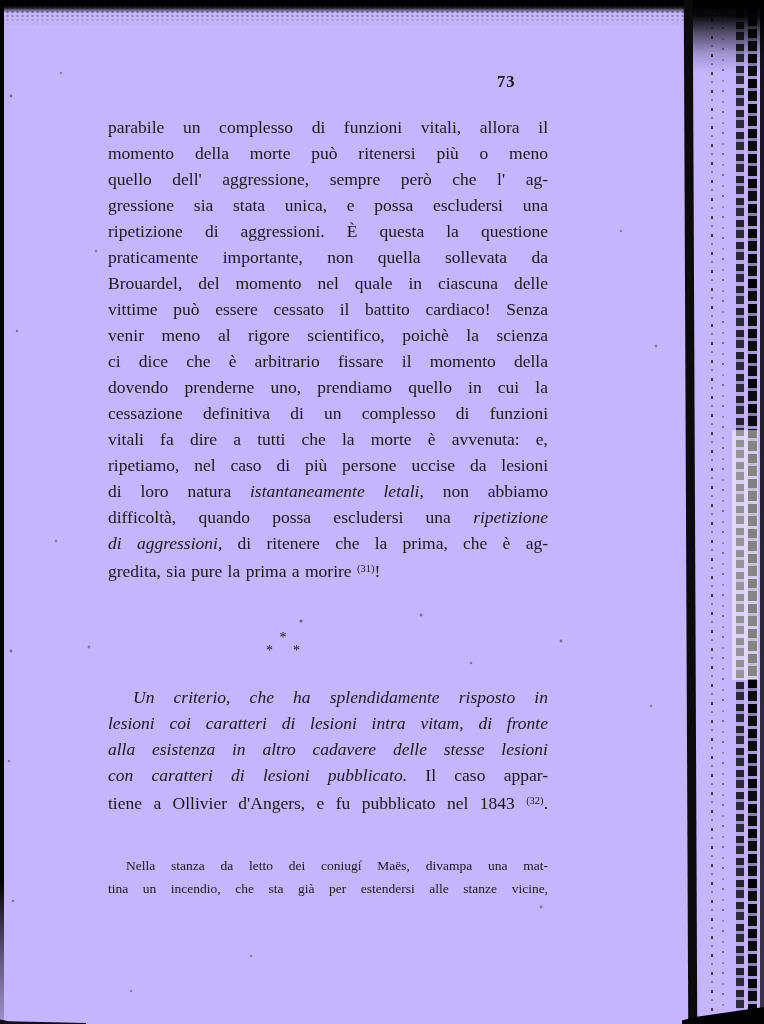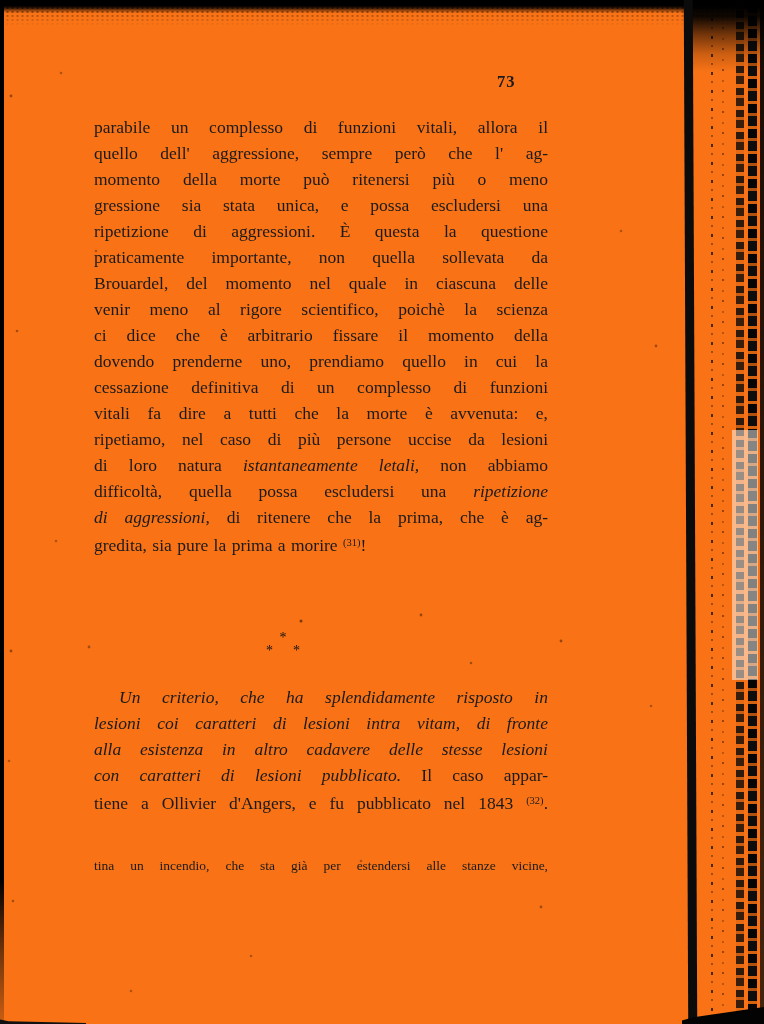--- a/index.html
+++ b/index.html
@@ -1,18 +1,18 @@
 <!DOCTYPE html>
 <html><head>
 <meta charset="utf-8">
 <style>
   html,body{margin:0;padding:0;background:#e8e8e6;}
   .scan{
     position:relative;width:764px;height:1024px;overflow:hidden;
-    background:#f97316;color:#1a1a1a;
+    background:#c4b5fd;color:#1a1a1a;
     font-family:"Liberation Serif","DejaVu Serif",serif;
   }
   
   .top-band{position:absolute;top:0;left:0;right:0;height:13px;
     background:linear-gradient(to bottom,#000 0 6px,rgba(0,0,0,.78) 8px,rgba(0,0,0,0) 13px);}
   .top-noise{position:absolute;top:6px;left:0;right:0;height:24px;
     background:radial-gradient(circle,rgba(0,0,0,.5) 0 .8px,transparent 1.4px);
     background-size:5px 4px;
     -webkit-mask-image:linear-gradient(to bottom,#000,transparent 85%);
     mask-image:linear-gradient(to bottom,#000,transparent 85%);}
@@ -45,21 +45,21 @@
       560px 640px 0 .4px rgba(0,0,0,.4), 620px 230px 0 .3px rgba(0,0,0,.3),
       655px 345px 0 .4px rgba(0,0,0,.35), 650px 705px 0 .3px rgba(0,0,0,.3),
       360px 860px 0 .3px rgba(0,0,0,.3), 540px 906px 0 .4px rgba(0,0,0,.35),
       250px 955px 0 .3px rgba(0,0,0,.3), 130px 990px 0 .3px rgba(0,0,0,.3);}
   
   .pagenum{position:absolute;left:497px;top:72px;font-size:16.5px;font-weight:700;letter-spacing:1px;}
   .para{position:absolute;left:94px;width:454px;word-spacing:1px;}
   .p1{top:114px;font-size:17.5px;line-height:26px;}
   .p2{top:684px;font-size:17.5px;line-height:26px;}
   .p3{top:854px;font-size:13.5px;line-height:23px;}
-  .tline{white-space:nowrap;text-align:justify;text-align-last:justify;}
+  .tline{white-space:nowrap;text-align:justify;text-align-last:justify;margin-left:14px;}
   .tline.lastline{text-align-last:left;}
   .p2 .indent{text-indent:25px;font-style:italic;}
   .p3 .indent{text-indent:18px;}
   .it{font-style:italic;}
   .supref{font-size:10.5px;vertical-align:5px;letter-spacing:0;}
   .asterism{position:absolute;left:262px;top:632px;width:42px;font-size:14px;color:#111;}
   .ast-row{text-align:center;line-height:11px;}
   .ast-row2{display:flex;justify-content:space-between;padding:0 4px;line-height:11px;margin-top:2px;}
 </style>
 </head>
@@ -74,34 +74,35 @@
   <div class="gutter-top"></div>
   <div class="right-rule"></div>
   <div class="wedge-br"></div>
   <div class="wedge-bl"></div>
   <div class="speckles"></div>
 
   <div class="pagenum">73</div>
 
   <div class="para p1">
       <div class="tline"><span>parabile un complesso di funzioni vitali, allora il</span></div>
+      <div class="tline"><span>momento della morte può ritenersi più o meno</span></div>
       <div class="tline"><span>quello dell' aggressione, sempre però che l' ag-</span></div>
-      <div class="tline"><span>momento della morte può ritenersi più o meno</span></div>
       <div class="tline"><span>gressione sia stata unica, e possa escludersi una</span></div>
       <div class="tline"><span>ripetizione di aggressioni. È questa la questione</span></div>
       <div class="tline"><span>praticamente importante, non quella sollevata da</span></div>
       <div class="tline"><span>Brouardel, del momento nel quale in ciascuna delle</span></div>
+      <div class="tline"><span>vittime può essere cessato il battito cardiaco! Senza</span></div>
       <div class="tline"><span>venir meno al rigore scientifico, poichè la scienza</span></div>
       <div class="tline"><span>ci dice che è arbitrario fissare il momento della</span></div>
       <div class="tline"><span>dovendo prenderne uno, prendiamo quello in cui la</span></div>
       <div class="tline"><span>cessazione definitiva di un complesso di funzioni</span></div>
       <div class="tline"><span>vitali fa dire a tutti che la morte è avvenuta: e,</span></div>
       <div class="tline"><span>ripetiamo, nel caso di più persone uccise da lesioni</span></div>
       <div class="tline"><span>di loro natura </span><span class="it">istantaneamente letali,</span><span> non abbiamo</span></div>
-      <div class="tline"><span>difficoltà, quella possa escludersi una </span><span class="it">ripetizione</span></div>
+      <div class="tline"><span>difficoltà, quando possa escludersi una </span><span class="it">ripetizione</span></div>
       <div class="tline"><span class="it">di aggressioni,</span><span> di ritenere che la prima, che è ag-</span></div>
       <div class="tline lastline"><span>gredita, sia pure la prima a morire </span><span class="supref">(31)</span><span>!</span></div>
     </div>
 
   <div class="asterism">
     <div class="ast-row"><span>*</span></div>
     <div class="ast-row2">
         <span>*</span>
         <span>*</span>
       </div>
@@ -109,15 +110,16 @@
 
   <div class="para p2">
       <div class="tline indent"><span>Un criterio, che ha splendidamente risposto in</span></div>
       <div class="tline"><span class="it">lesioni coi caratteri di lesioni intra vitam, di fronte</span></div>
       <div class="tline"><span class="it">alla esistenza in altro cadavere delle stesse lesioni</span></div>
       <div class="tline"><span class="it">con caratteri di lesioni pubblicato.</span><span> Il caso appar-</span></div>
       <div class="tline"><span>tiene a Ollivier d'Angers, e fu pubblicato nel 1843 </span><span class="supref">(32)</span><span>.</span></div>
     </div>
 
   <div class="para p3">
+      <div class="tline indent"><span>Nella stanza da letto dei coniugi Maës, divampa una mat-</span></div>
       <div class="tline"><span>tina un incendio, che sta già per estendersi alle stanze vicine,</span></div>
     </div>
 </div>
 
 </body></html>

